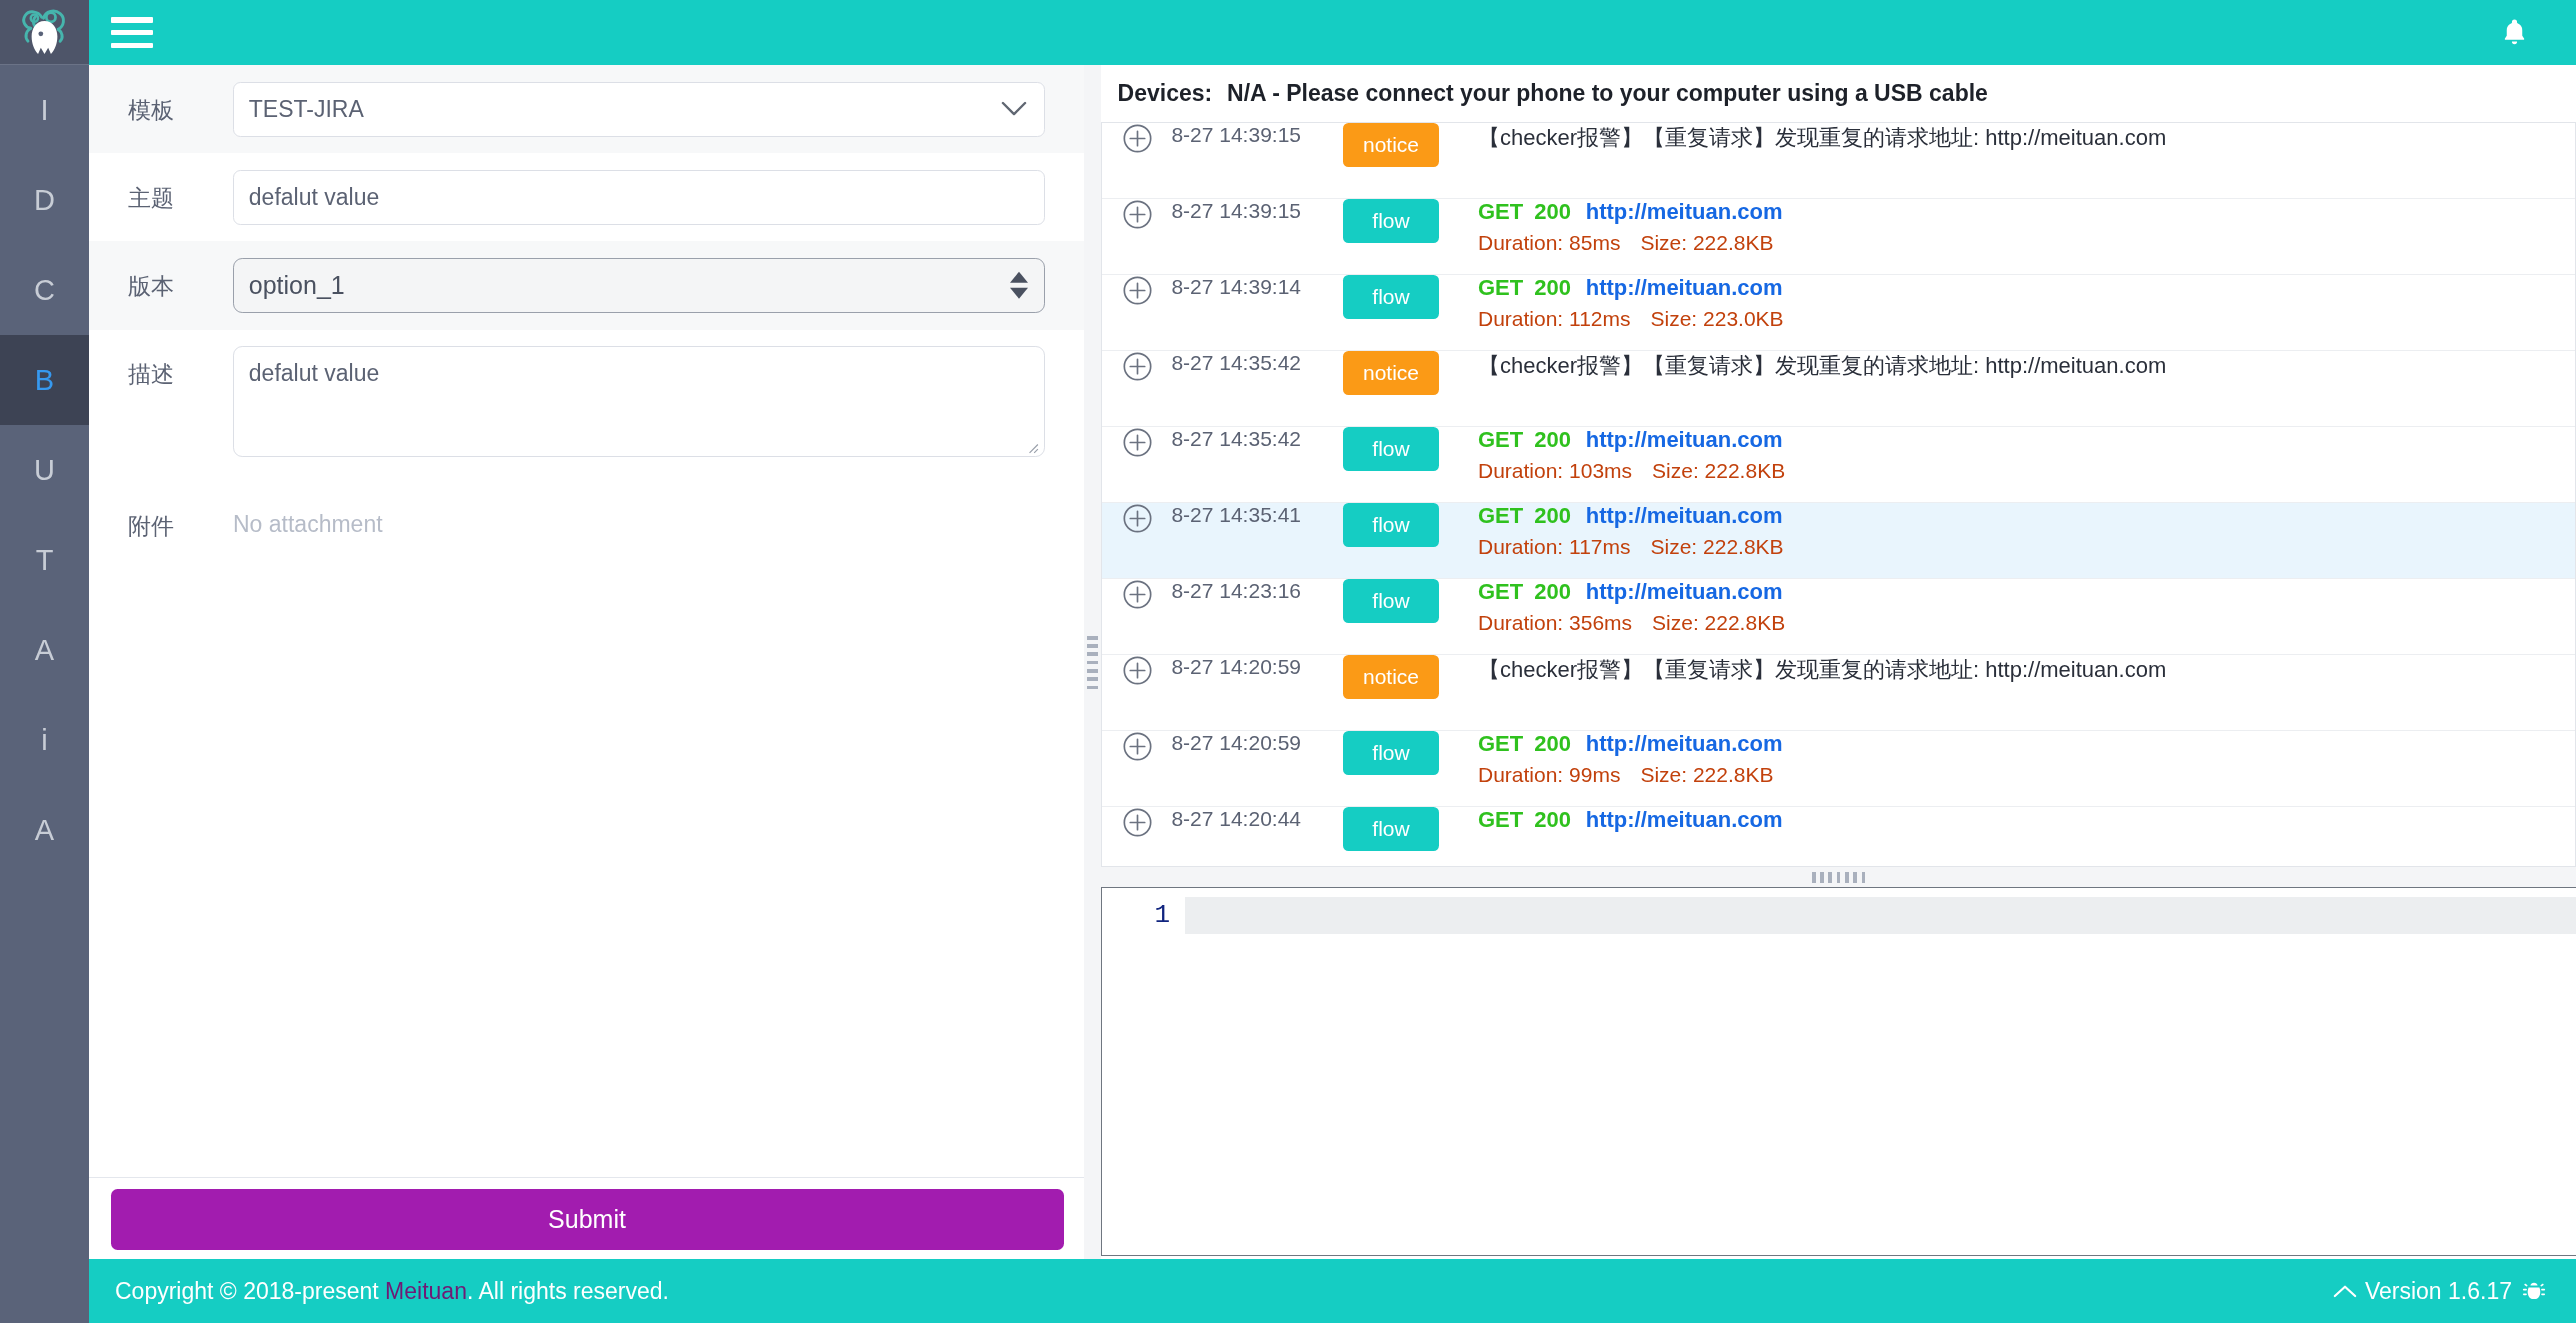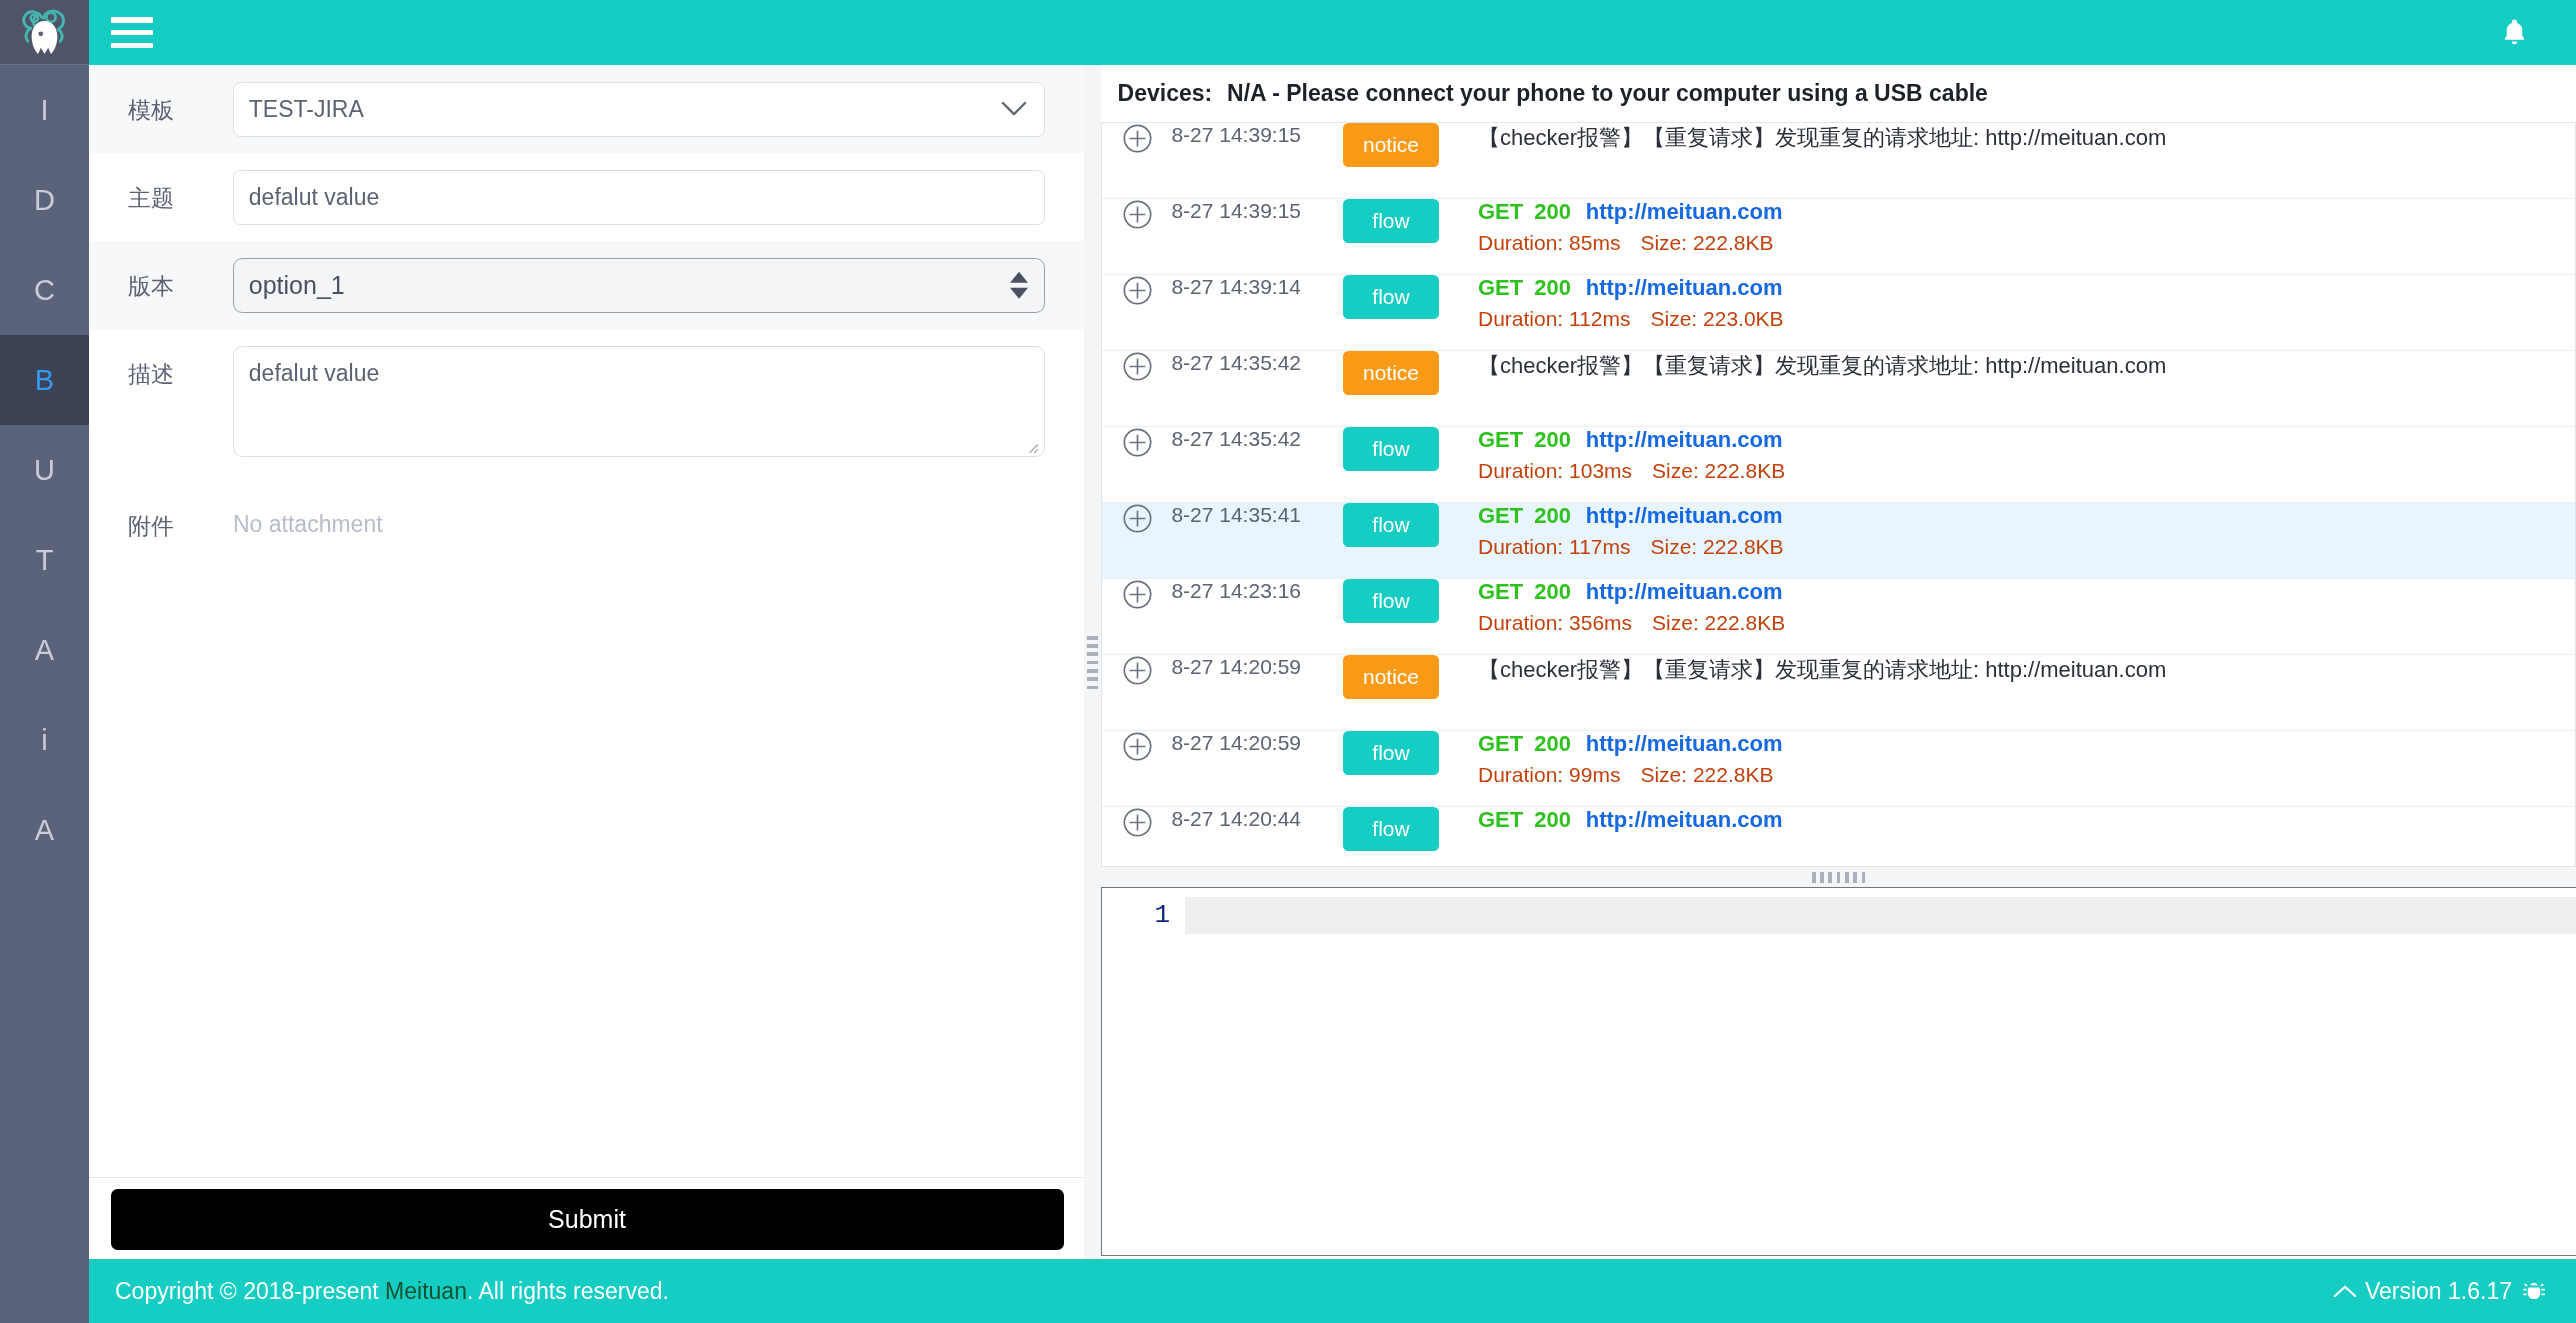--- a/index.html
+++ b/index.html
@@ -224,21 +224,21 @@
     height: 83px;
     border-top: 0.9px solid #e4e7ed;
     display: flex;
     align-items: center;
     justify-content: center;
     background: #ffffff;
   }
   .submit-btn {
     width: 953px;
     height: 61px;
-    background: #000000;
+    background: #a21caf;
     color: #ffffff;
     border: none;
     border-radius: 6.5px;
     font-size: 25px;
     font-family: "Liberation Sans", sans-serif;
     cursor: pointer;
   }
 
   
   .vsplit {
@@ -410,21 +410,21 @@
     display: flex;
     align-items: center;
     padding: 0 28px 0 26px;
     z-index: 7;
   }
   .copyright {
     font-size: 23px;
     color: #ffffff;
     white-space: nowrap;
   }
-  .copyright a { color: #14532d; text-decoration: none; }
+  .copyright a { color: #701a75; text-decoration: none; }
   .footer-right {
     margin-left: auto;
     display: flex;
     align-items: center;
     gap: 8px;
   }
   .ver-text {
     font-size: 23px;
     color: #ffffff;
     white-space: nowrap;

